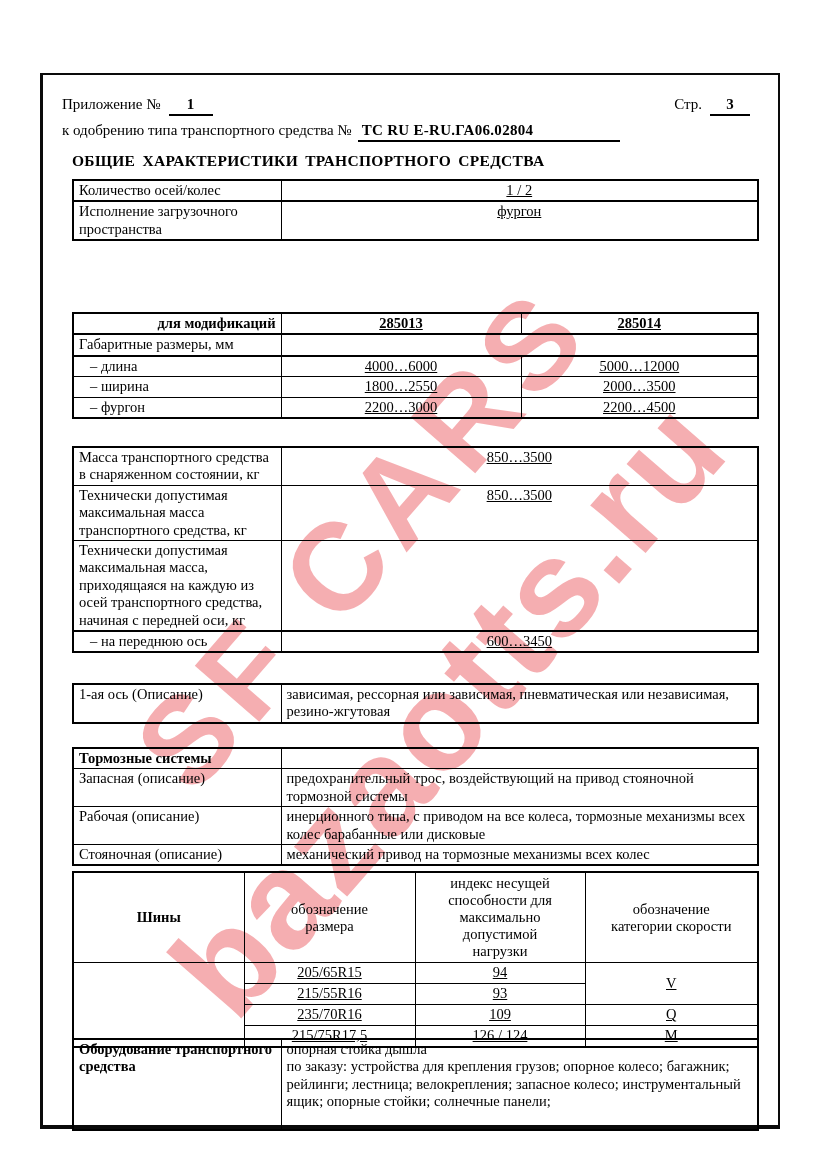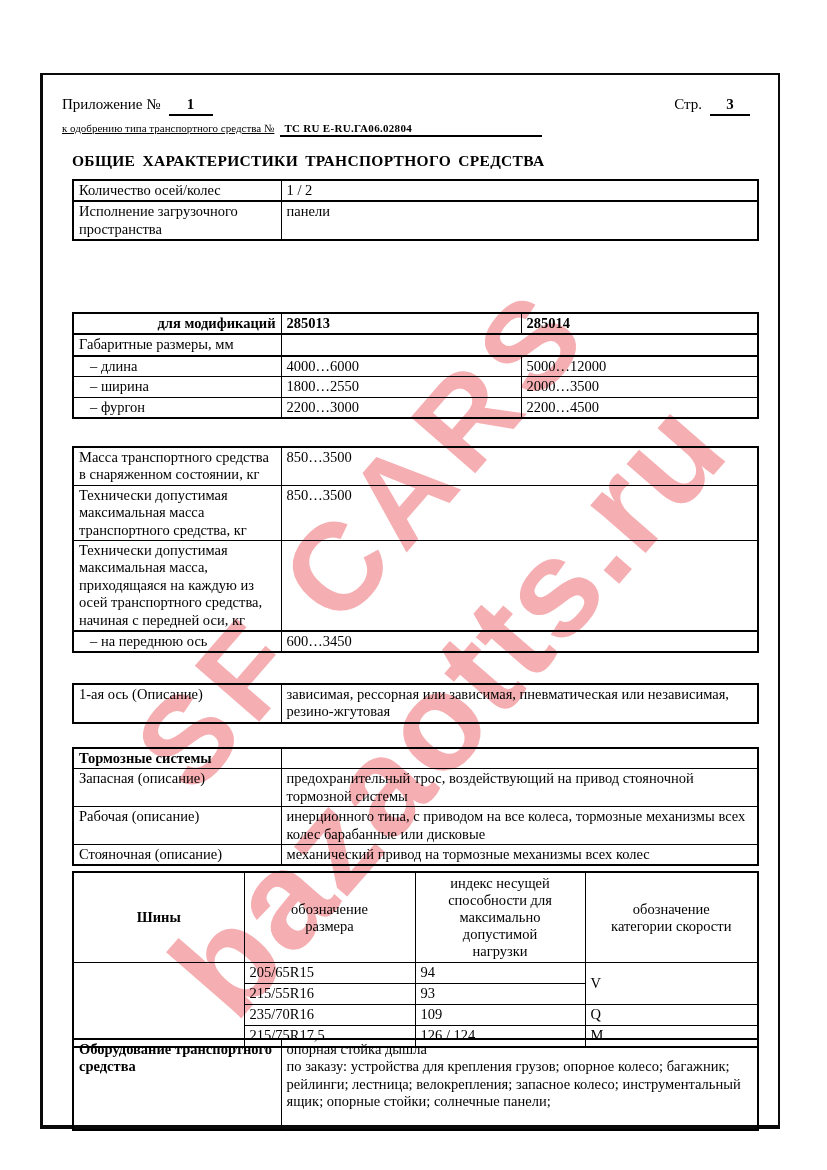--- a/index.html
+++ b/index.html
@@ -29,21 +29,21 @@
   }
   #wm1 { font-size: 124px; letter-spacing: 10px; left: 362px; top: 538px;
          transform: translate(-50%,-50%) rotate(-49deg); }
   #wm2 { font-size: 138px; letter-spacing: 2px; left: 448px; top: 708px;
          transform: translate(-50%,-50%) rotate(-49deg); }
 
   .block { position: absolute; z-index: 2; }
 
   #hdr1 { left: 62px; top: 96px; width: 688px; display: flex;
           justify-content: space-between; font-size: 15px; }
-  #hdr2 { left: 62px; top: 122px; font-size: 11px; text-decoration: underline; }
+  #hdr2 { left: 62px; top: 122px; font-size: 15px; }
   .uval {
     display: inline-block; min-width: 44px; text-align: center;
     font-weight: bold; border-bottom: 2px solid #000;
     margin-left: 8px; padding-bottom: 1px;
   }
   .uval.pg { min-width: 40px; }
   .uval2 {
     display: inline-block; min-width: 262px; text-align: left;
     font-weight: bold; border-bottom: 2.5px solid #000;
     margin-left: 6px; padding: 0 0 1px 4px; letter-spacing: 0.3px;
@@ -51,21 +51,21 @@
   #title { left: 72px; top: 152px; width: 685px; text-align: left;
            font-weight: bold; font-size: 15.5px; letter-spacing: 0.3px;
            word-spacing: 3px; }
 
   table { border-collapse: collapse; table-layout: fixed; width: 685px;
           font-size: 14.5px; background: transparent; }
   td { border: 1.5px solid #000; padding: 1px 5px; vertical-align: top;
        line-height: 17.4px; overflow: hidden; }
   table.tbl { border: 2px solid #000; }
   tr.thickb > td { border-bottom-width: 2.5px; margin-left: 44px; }
-  .center { text-align: left; }
+  .center { text-align: center; text-decoration: underline; }
   .bold { font-weight: bold; }
   .indent { padding-left: 16px; }
   .prelines { white-space: pre-line; }
   .vmid { vertical-align: middle; }
 
   #t1 { left: 72px; top: 179px; } #t2 { left: 72px; top: 312px; border-radius: 13px; }
   #t3 { left: 72px; top: 446px; } #t4 { left: 72px; top: 683px; }
   #t5 { left: 72px; top: 747px; } #t6 { left: 72px; top: 871px; }
   #t7 { left: 72px; top: 1038px; }
 
@@ -101,21 +101,21 @@
       <col style="width:208px">
       <col style="width:477px">
     </colgroup>
   <tbody>
       <tr class="thickb">
     <td>Количество осей/колес</td>
     <td class="center">1 / 2</td>
   </tr>
   <tr>
     <td>Исполнение загрузочного пространства</td>
-    <td class="center">панели</td>
+    <td class="center">фургон</td>
   </tr>
 </tbody>
   </table>
 
 <table class="block tbl" id="t2">
   <colgroup>
       <col style="width:208px">
       <col style="width:240px">
       <col style="width:237px">
     </colgroup>

